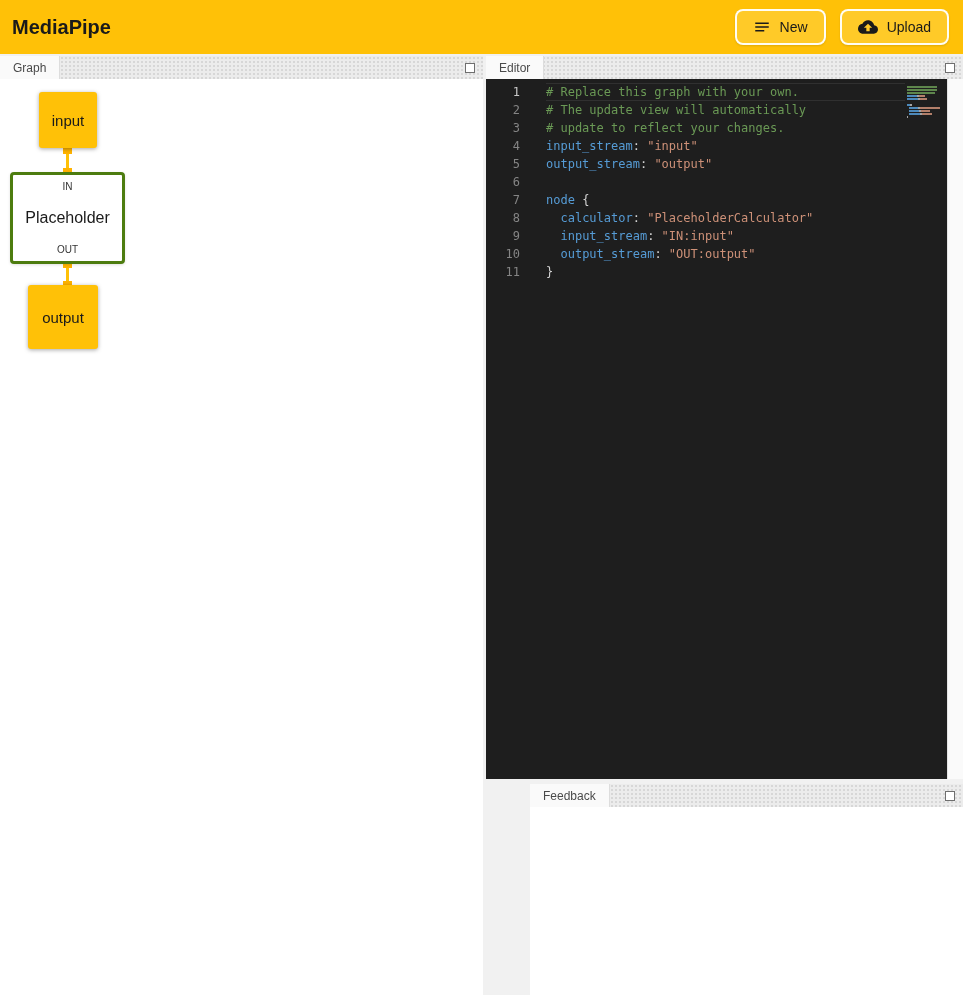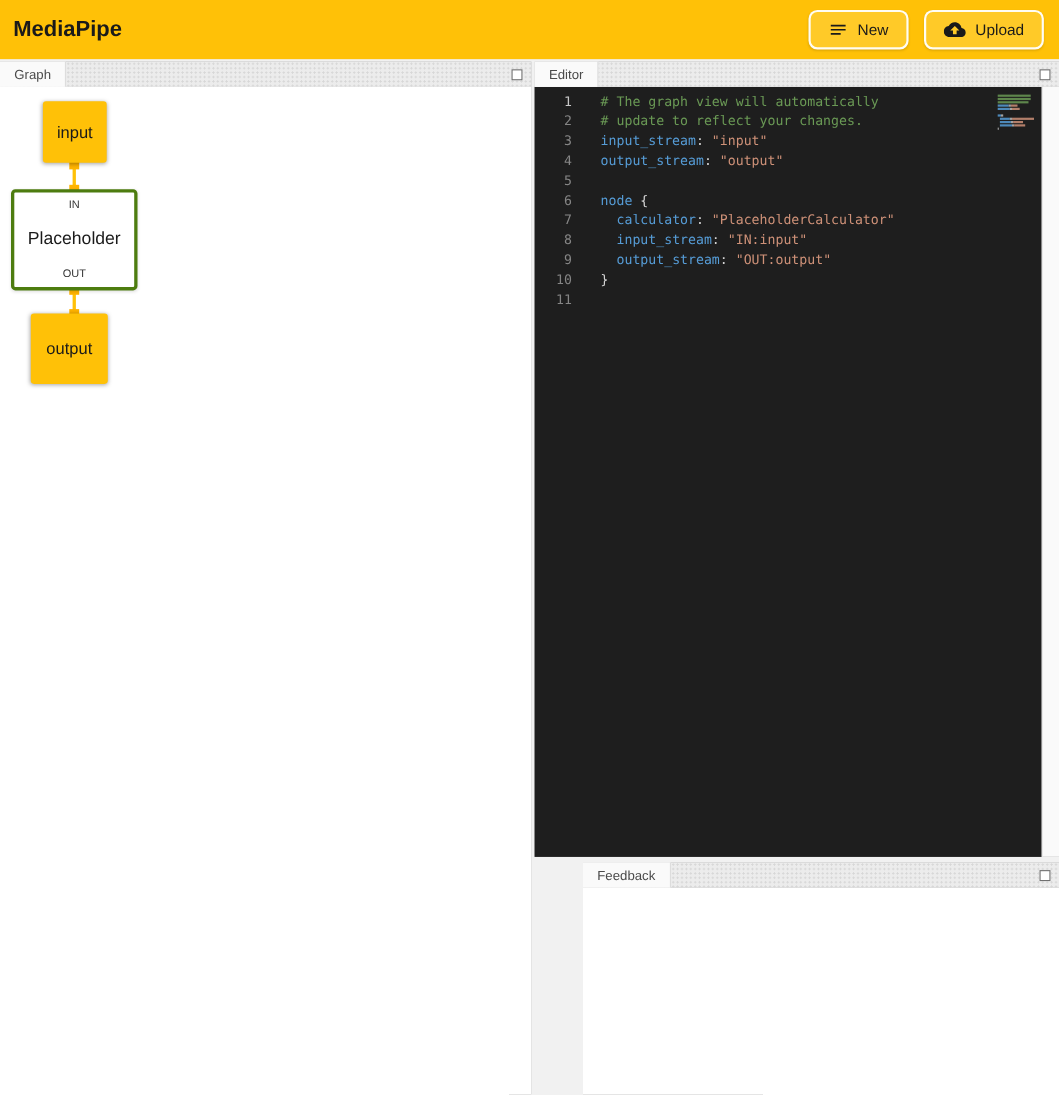--- a/index.html
+++ b/index.html
@@ -40,21 +40,21 @@
   .hdr-btn svg { display: block; }
 
   
   .main {
     display: flex;
     gap: 3px;
     height: 941px;
     padding-top: 2px;
     background: #f1f1f1;
   }
-  .panel { background: #a3a3a3; display: flex; flex-direction: column; }
+  .panel { background: #8b5cf6; display: flex; flex-direction: column; }
   .left-panel { width: 483px; flex: none; }
   .right-col { flex: 1; display: flex; flex-direction: column; min-width: 0; }
   .editor-panel { height: 723px; flex: none; }
   .feedback-panel { flex: 1; margin-top: 5px; margin-left: 44px; }
 
   
   .tabbar {
     height: 23px; flex: none;
     background-color: #ececec;
     background-image: radial-gradient(#d7d7d7 1px, rgba(0,0,0,0) 1px);
@@ -232,21 +232,22 @@
             <div class="ln">4</div>
             <div class="ln">5</div>
             <div class="ln">6</div>
             <div class="ln">7</div>
             <div class="ln">8</div>
             <div class="ln">9</div>
             <div class="ln">10</div>
             <div class="ln">11</div>
           </div>
         <div class="code">
-            <div class="code-line"><span class="tok-c"># The graph view will automatically</span></div>
+            <div class="code-line active"><span class="tok-c"># Replace this graph with your own.</span></div>
+            <div class="code-line"><span class="tok-c"># The update view will automatically</span></div>
             <div class="code-line"><span class="tok-c"># update to reflect your changes.</span></div>
             <div class="code-line"><span class="tok-k">input_stream</span><span class="tok-p">: </span><span class="tok-s">"input"</span></div>
             <div class="code-line"><span class="tok-k">output_stream</span><span class="tok-p">: </span><span class="tok-s">"output"</span></div>
             <div class="code-line">&nbsp;</div>
             <div class="code-line"><span class="tok-k">node</span><span class="tok-p"> {</span></div>
             <div class="code-line"><span class="tok-p">  </span><span class="tok-k">calculator</span><span class="tok-p">: </span><span class="tok-s">"PlaceholderCalculator"</span></div>
             <div class="code-line"><span class="tok-p">  </span><span class="tok-k">input_stream</span><span class="tok-p">: </span><span class="tok-s">"IN:input"</span></div>
             <div class="code-line"><span class="tok-p">  </span><span class="tok-k">output_stream</span><span class="tok-p">: </span><span class="tok-s">"OUT:output"</span></div>
             <div class="code-line"><span class="tok-p">}</span></div>
           </div>

